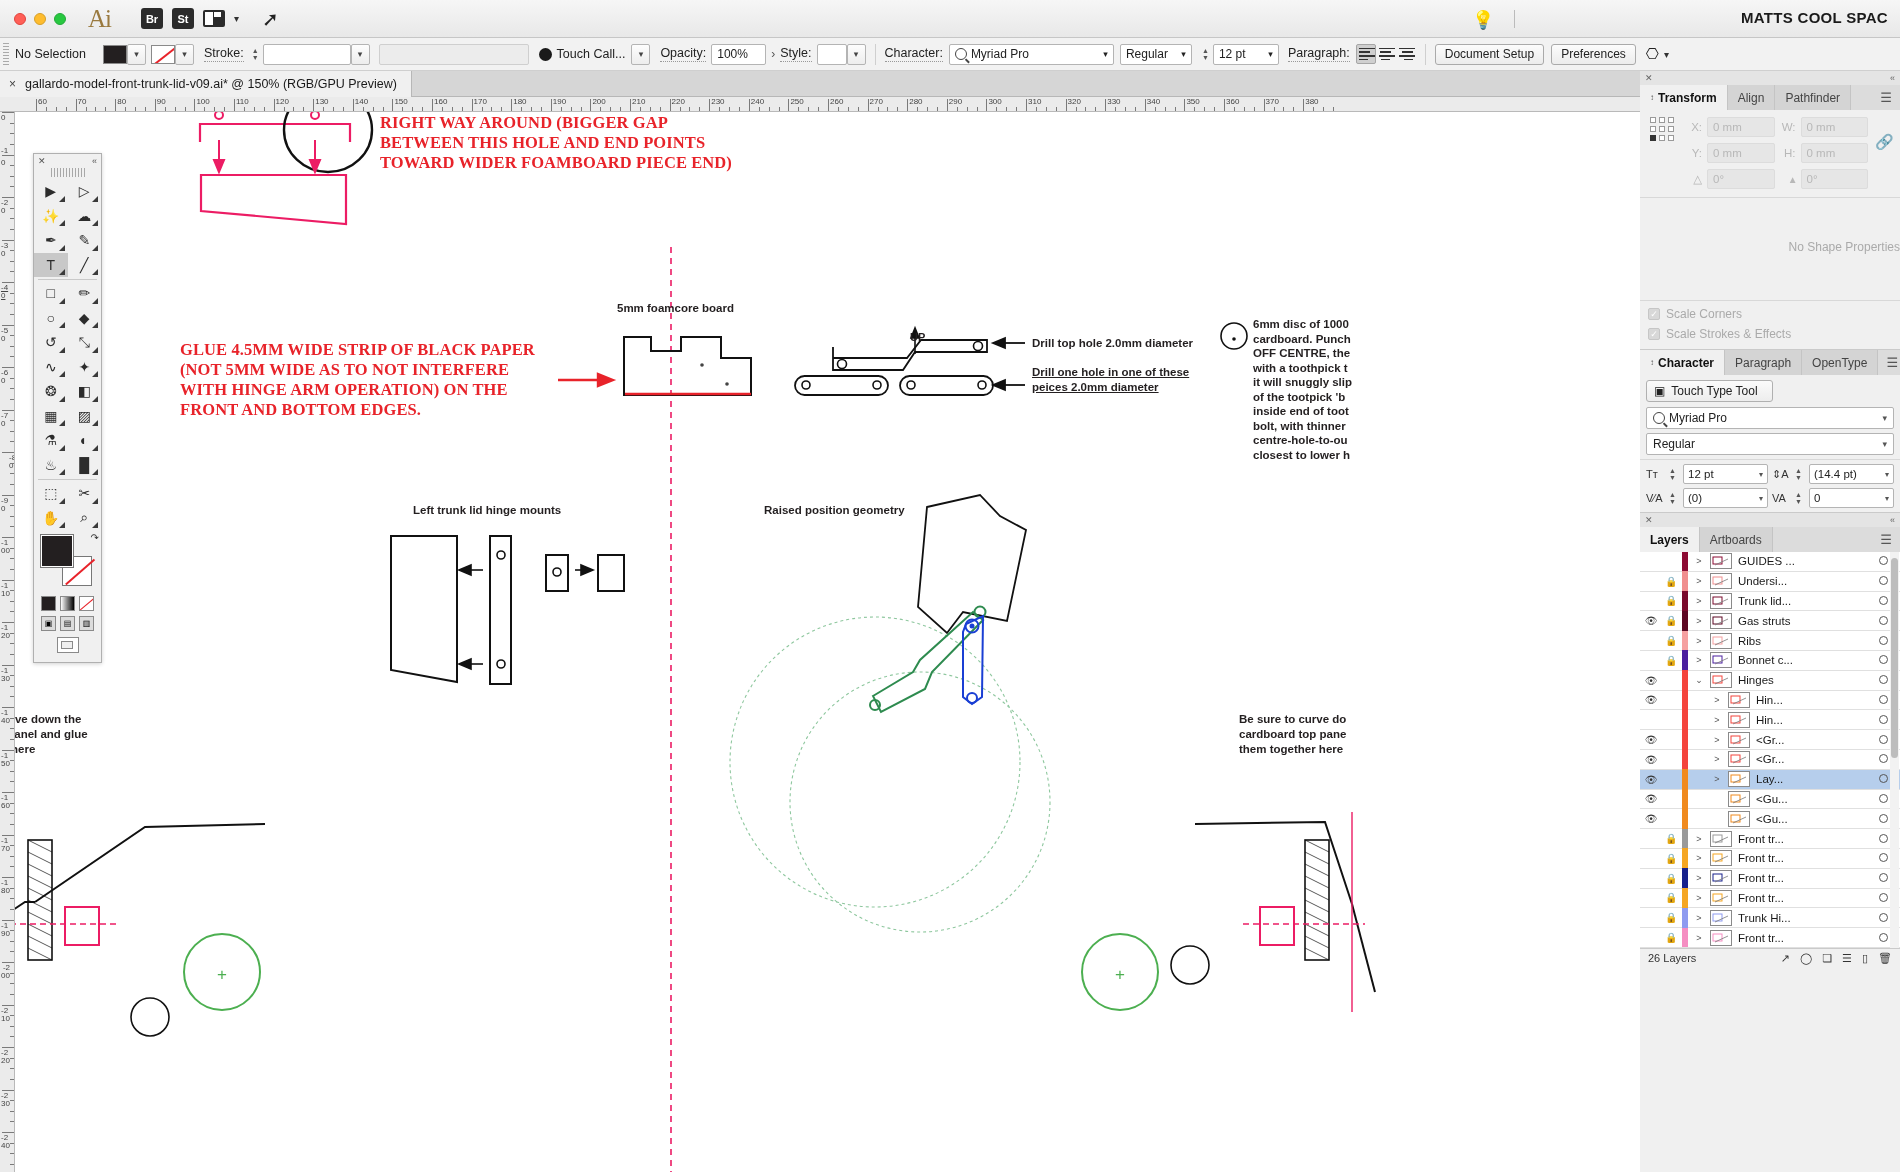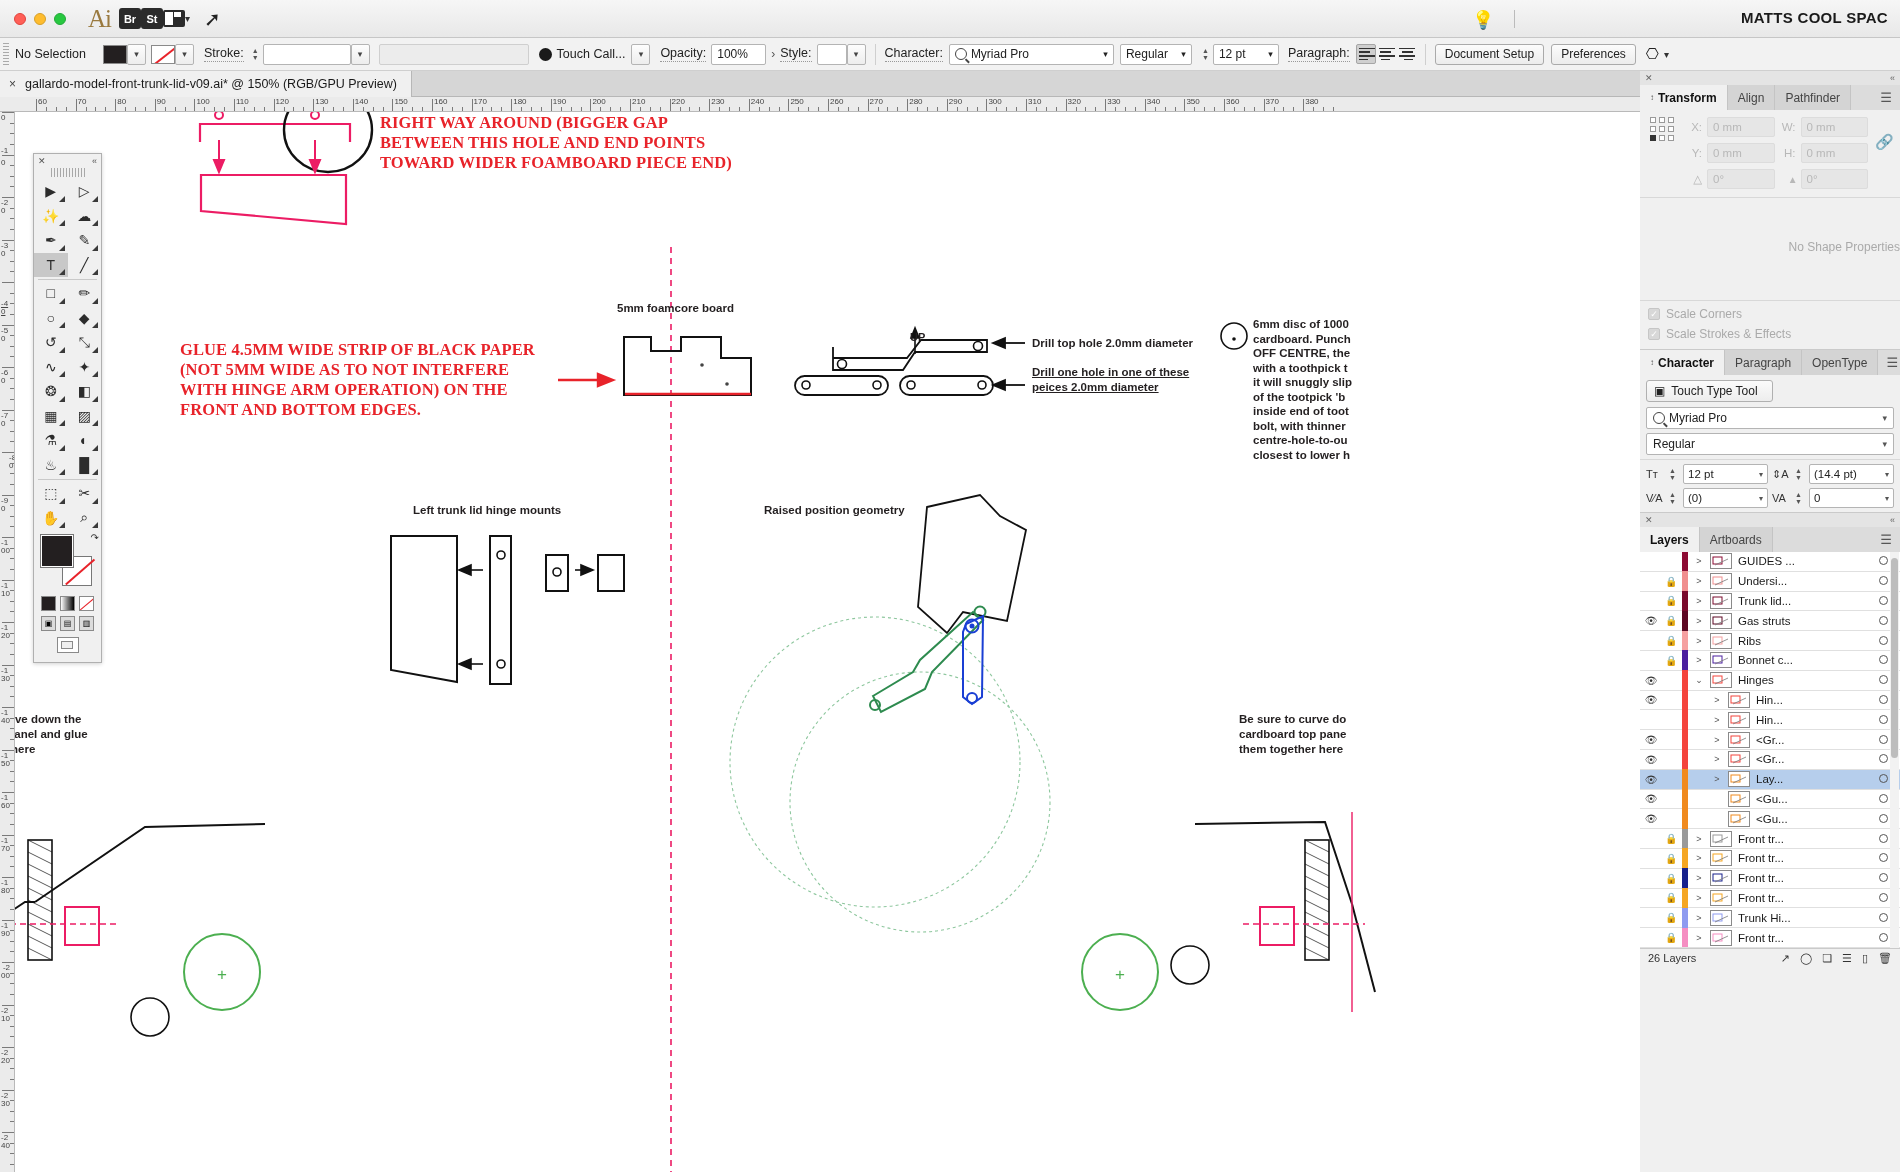--- a/index.html
+++ b/index.html
@@ -26,21 +26,21 @@
   .tl.g { background: #28c840; border: 1px solid #24a93a; }
   .ai-logo {
     margin-left: 22px; font-family: "Liberation Serif", serif;
     font-size: 25px; color: #9a7a3f; font-weight: 400; letter-spacing: -1px;
   }
   .sqbtn {
     width: 22px; height: 21px; background: #2b2b2b; color: #fff;
     font-size: 11px; font-weight: bold; display: flex;
     align-items: center; justify-content: center; border-radius: 3px;
   }
-  .tb-group { display: flex; align-items: center; margin-left: 8px; }
+  .tb-group { display: flex; align-items: center; gap: 9px; margin-left: 30px; }
   .arrange-ic {
     width: 22px; height: 17px; border: 2px solid #2b2b2b; border-radius: 2px;
     display: flex; background: #2b2b2b;
   }
   .arrange-ic i { display: block; background: #fff; }
   .arrange-ic i:nth-child(1) { width: 8px; height: 13px; margin: 0 1px 0 0; }
   .arrange-ic i:nth-child(2) { width: 7px; height: 5px; margin-bottom: 2px; }
   .caret { font-size: 10px; color: #333; }
   .boat { margin-left: 14px; font-size: 20px; color: #222; transform: rotate(-8px); }
   .bulb { position: absolute; right: 405px; top: 9px; font-size: 18px; color: #333; }
@@ -541,21 +541,21 @@
       <div class="rlv" style="top: 87px; width: 9px; line-height: 8px; word-break: break-all;">-20</div>
       <div class="rt" style="left: 10px; top: 95.625px; width: 5px; height: 1px;"></div>
       <div class="rt" style="left: 10px; top: 106.25px; width: 5px; height: 1px;"></div>
       <div class="rt" style="left: 10px; top: 116.875px; width: 5px; height: 1px;"></div>
       <div class="rt" style="left: 2px; top: 127.5px; width: 13px; height: 1px;"></div>
       <div class="rlv" style="top: 129.5px; width: 9px; line-height: 8px; word-break: break-all;">-30</div>
       <div class="rt" style="left: 10px; top: 138.125px; width: 5px; height: 1px;"></div>
       <div class="rt" style="left: 10px; top: 148.75px; width: 5px; height: 1px;"></div>
       <div class="rt" style="left: 10px; top: 159.375px; width: 5px; height: 1px;"></div>
       <div class="rt" style="left: 2px; top: 170px; width: 13px; height: 1px;"></div>
-      <div class="rlv" style="top: 188px; width: 9px; line-height: 8px; word-break: break-all; text-decoration: underline;">-40</div>
+      <div class="rlv" style="top: 172px; width: 9px; line-height: 8px; word-break: break-all; text-decoration: underline;">-40</div>
       <div class="rt" style="left: 10px; top: 180.625px; width: 5px; height: 1px;"></div>
       <div class="rt" style="left: 10px; top: 191.25px; width: 5px; height: 1px;"></div>
       <div class="rt" style="left: 10px; top: 201.875px; width: 5px; height: 1px;"></div>
       <div class="rt" style="left: 2px; top: 212.5px; width: 13px; height: 1px;"></div>
       <div class="rlv" style="top: 214.5px; width: 9px; line-height: 8px; word-break: break-all;">-50</div>
       <div class="rt" style="left: 10px; top: 223.125px; width: 5px; height: 1px;"></div>
       <div class="rt" style="left: 10px; top: 233.75px; width: 5px; height: 1px;"></div>
       <div class="rt" style="left: 10px; top: 244.375px; width: 5px; height: 1px;"></div>
       <div class="rt" style="left: 2px; top: 255px; width: 13px; height: 1px;"></div>
       <div class="rlv" style="top: 257px; width: 9px; line-height: 8px; word-break: break-all;">-60</div>

